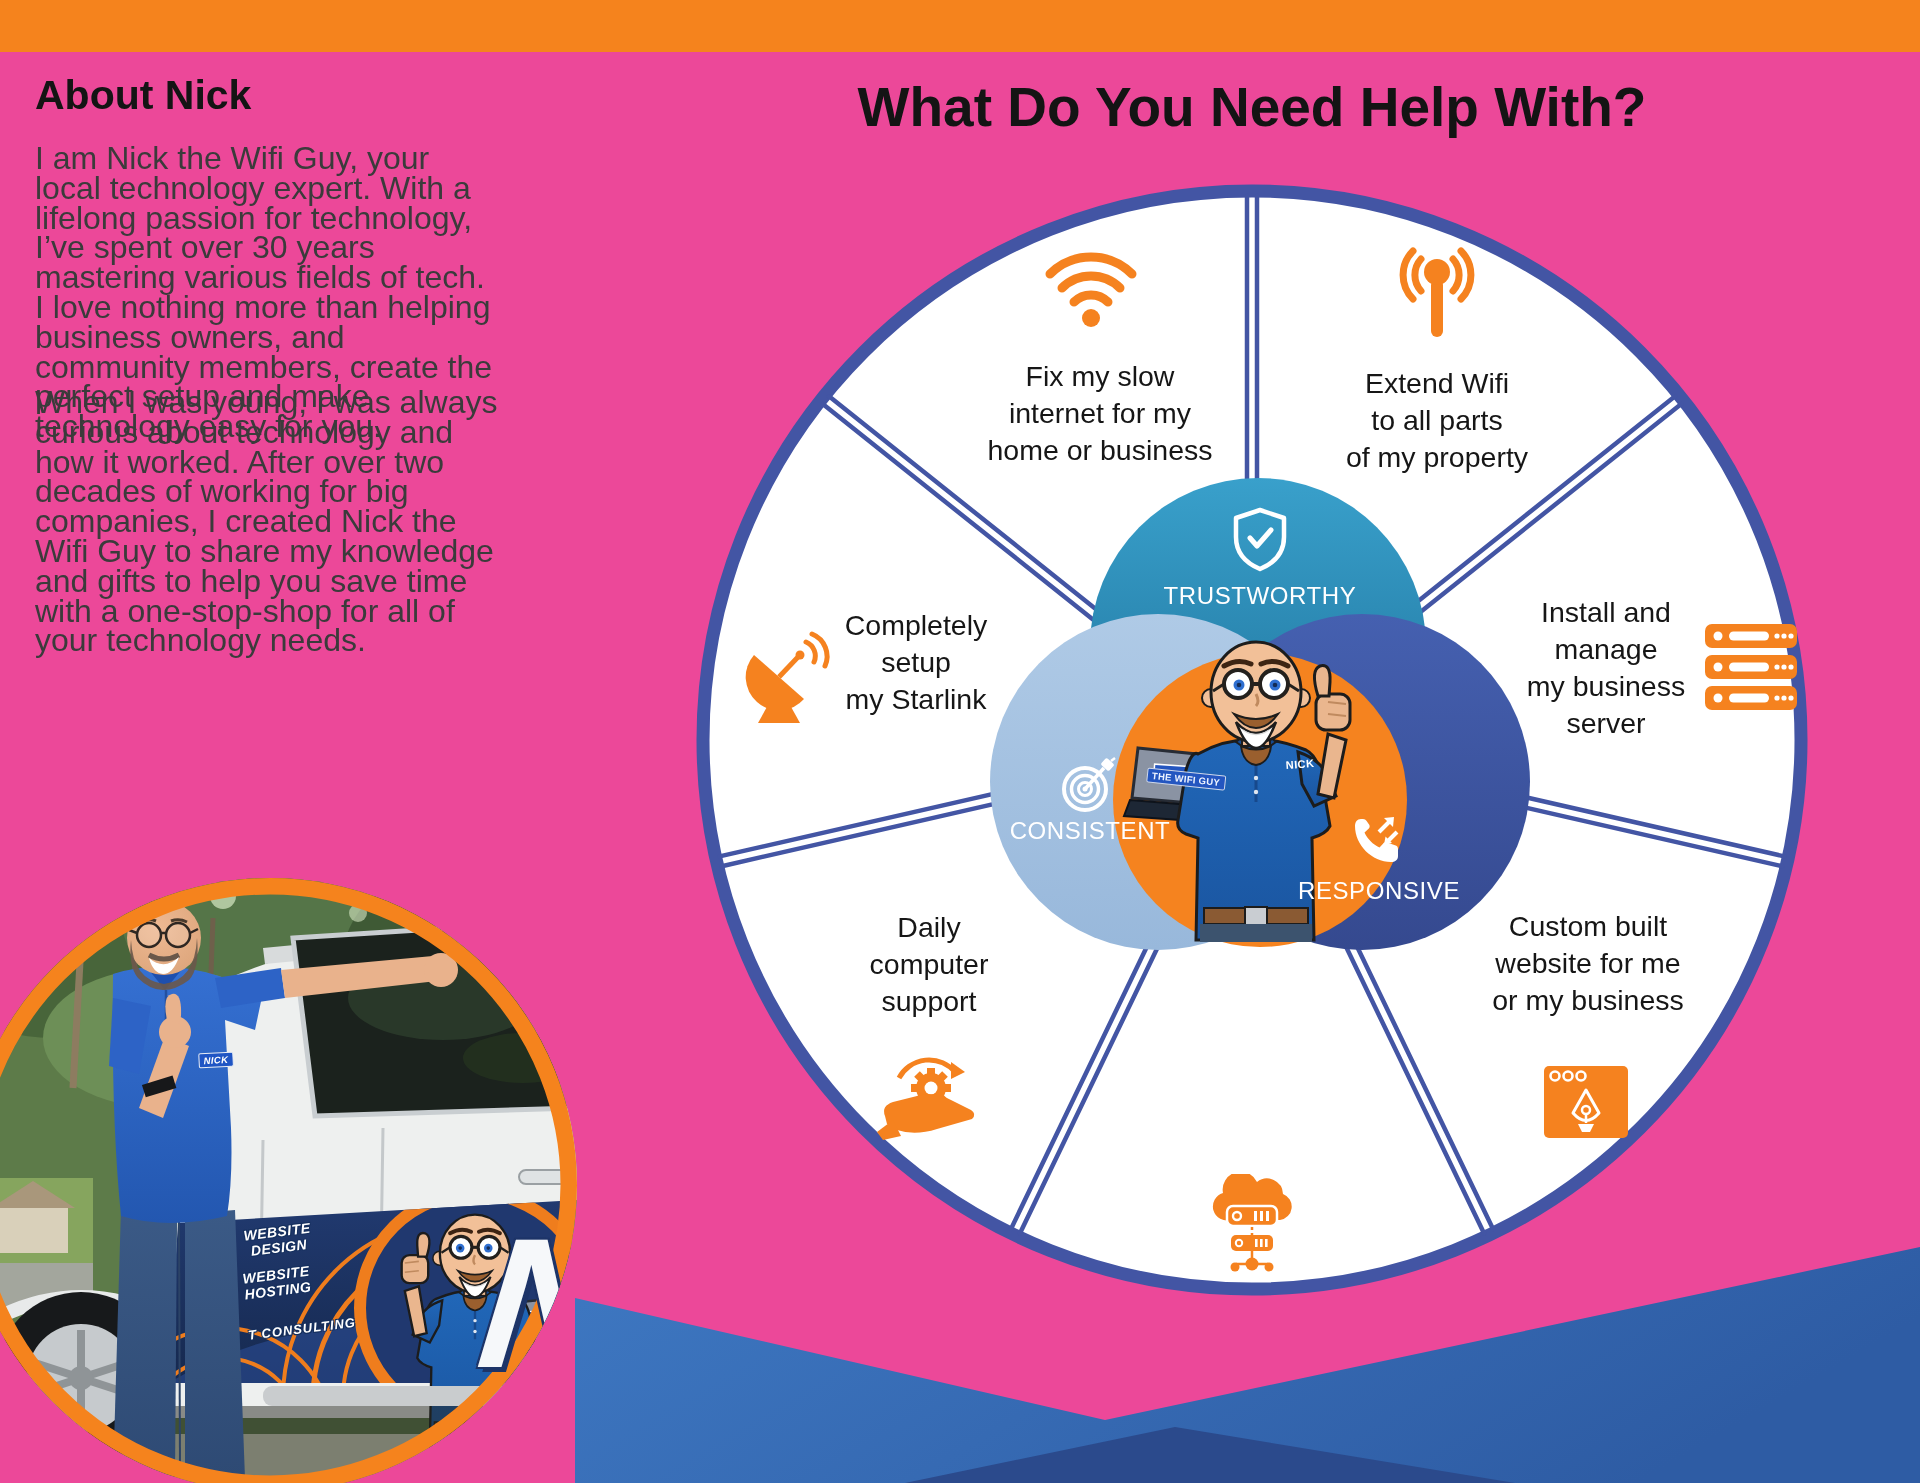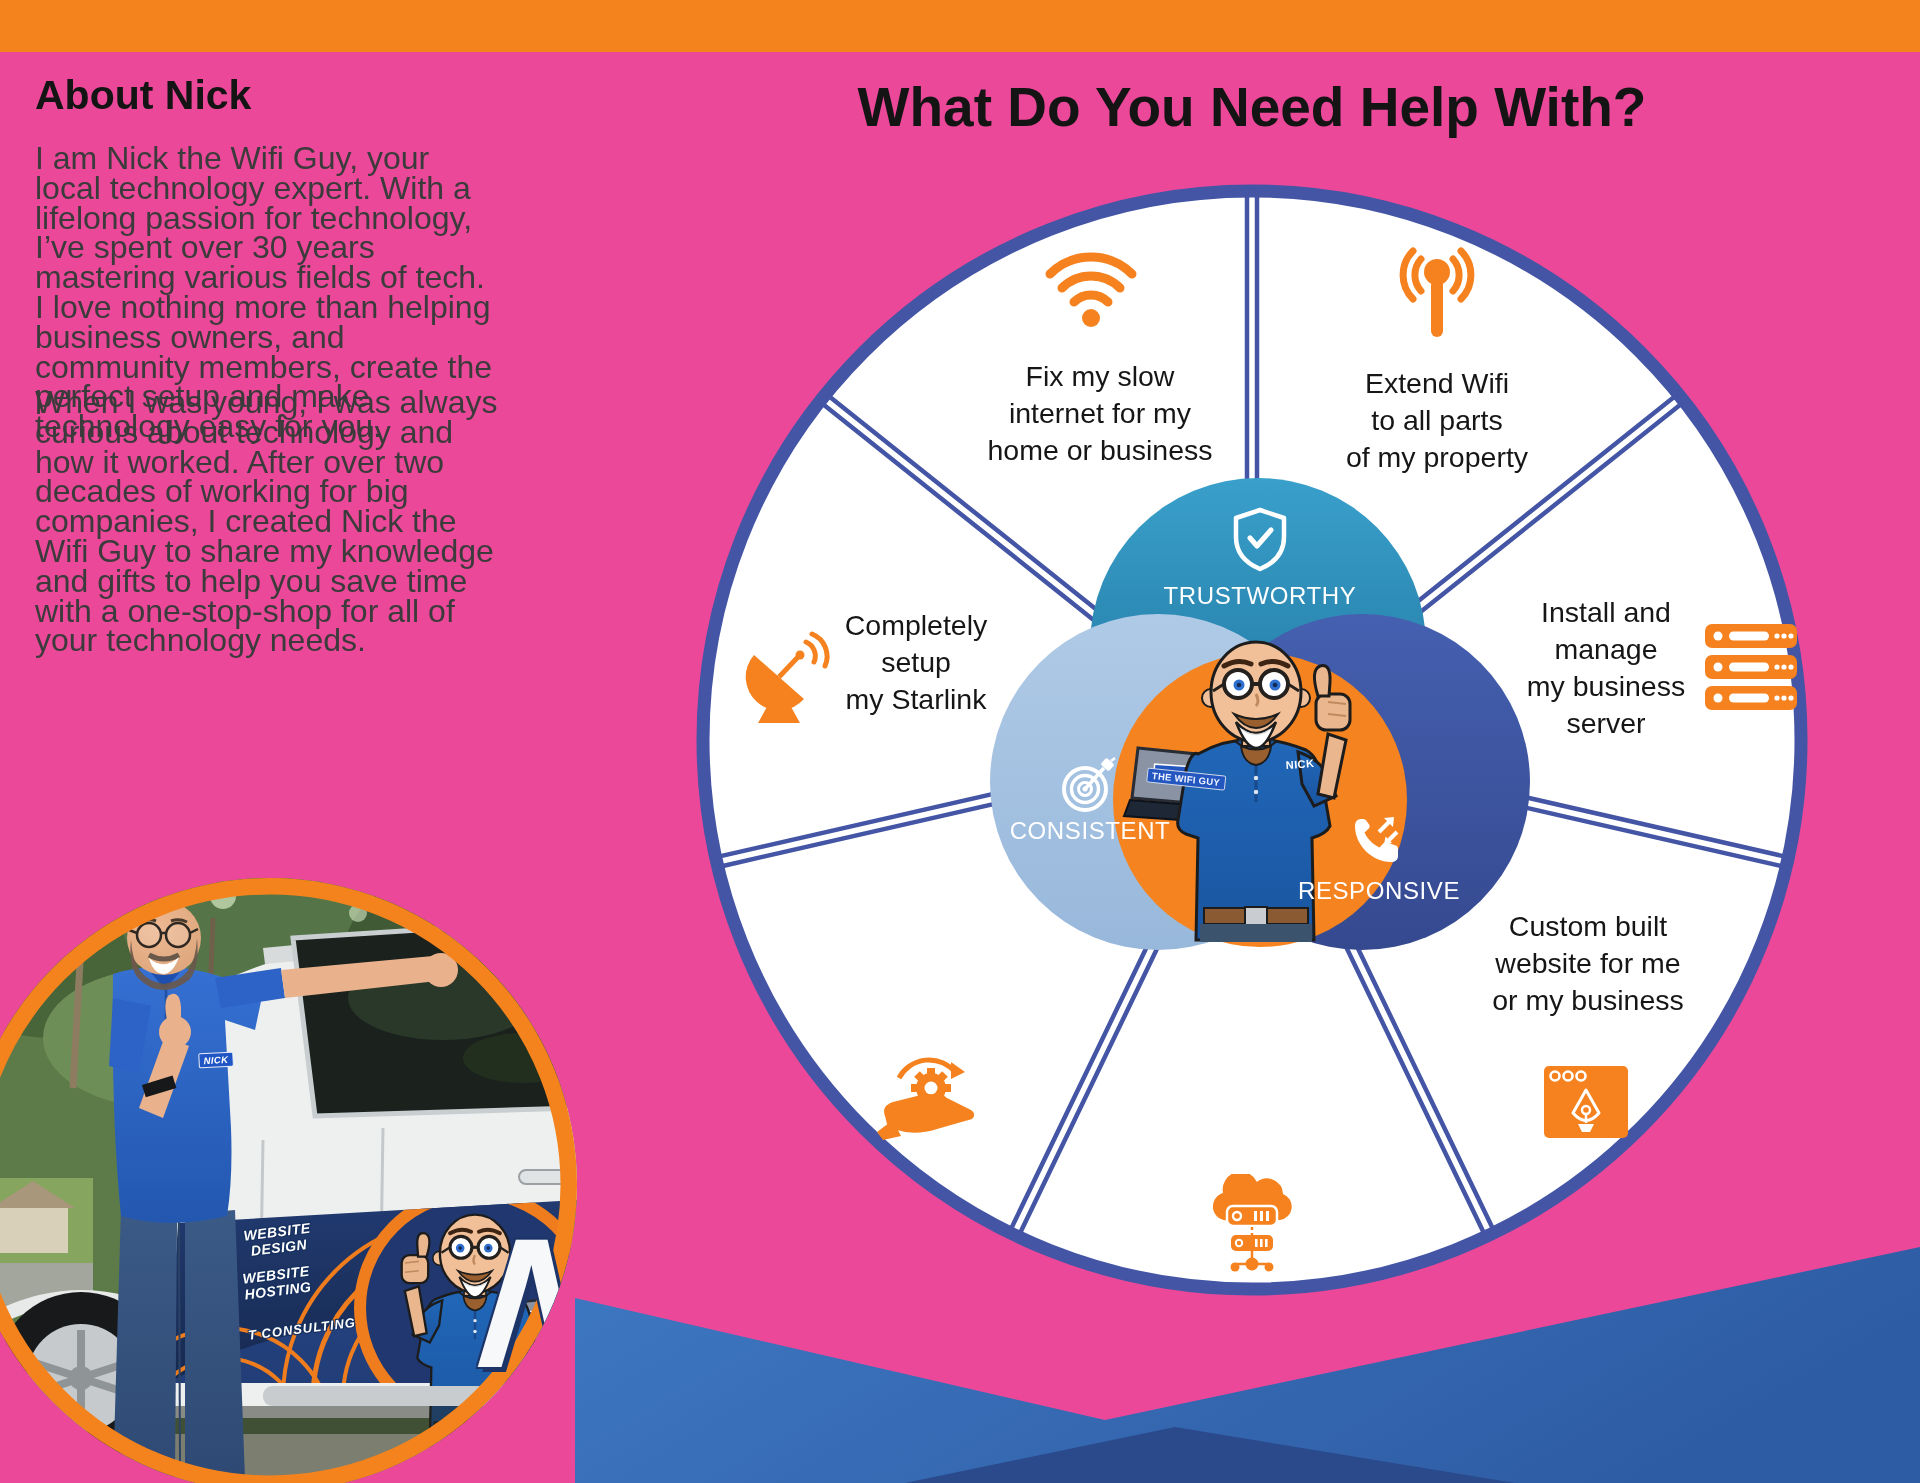--- a/index.html
+++ b/index.html
@@ -155,20 +155,23 @@
   <div class="abs ctr seg-label" style="left:1437px;top:420px;">Extend Wifi
 to all parts
 of my property</div>
   <div class="abs ctr seg-label" style="left:1606px;top:668px;">Install and
 manage
 my business
 server</div>
   <div class="abs ctr seg-label" style="left:1588px;top:963px;">Custom built
 website for me
 or my business</div>
+  <div class="abs ctr seg-label" style="left:929px;top:964px;">Daily
+computer
+support</div>
   <div class="abs ctr seg-label" style="left:916px;top:662px;">Completely
 setup
 my Starlink</div>
 
   <div class="abs ctr core-label" style="left:1260px;top:596px;">TRUSTWORTHY</div>
   <div class="abs ctr core-label" style="left:1090px;top:831px;">CONSISTENT</div>
   <div class="abs ctr core-label" style="left:1379px;top:891px;">RESPONSIVE</div>
 
   <div class="abs nick-chip">NICK</div>
   <div class="abs laptop-chip">THE WIFI GUY</div>

